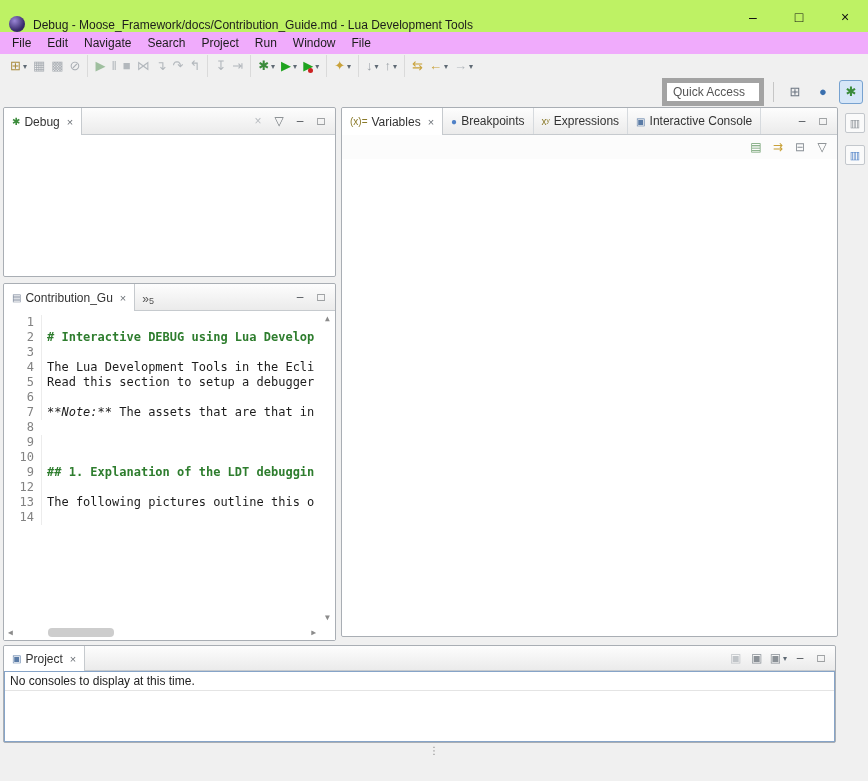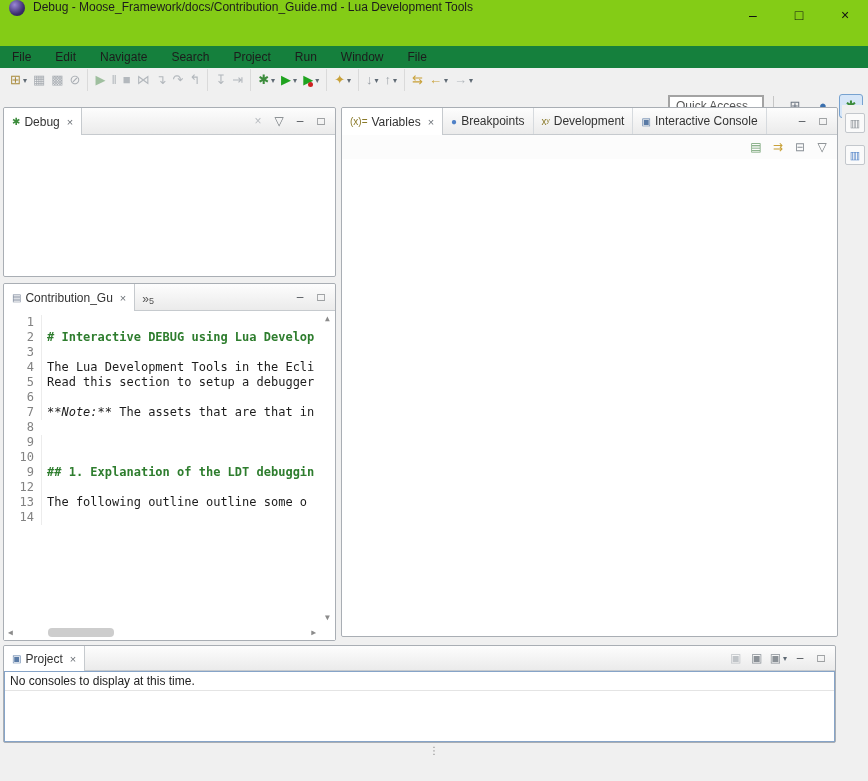--- a/index.html
+++ b/index.html
@@ -1,42 +1,42 @@
 <!DOCTYPE html>
 <html><head>
 <meta charset="utf-8">
 <style>
   html,body{margin:0;padding:0;background:#d8d8d8;}
   .window{position:relative;width:868px;height:781px;background:#f0f0f0;
           font-family:"Liberation Sans",sans-serif;font-size:12px;color:#1c1c1c;overflow:hidden;}
 
   
-  .titlebar{height:46px;background:#84cc16;display:flex;align-items:flex-start;padding-left:9px;}
+  .titlebar{height:32px;background:#bef264;display:flex;align-items:flex-end;padding-left:9px;}
   .app-icon{width:16px;height:16px;border-radius:50%;flex:0 0 16px;
             background:radial-gradient(circle at 35% 30%,#9a86d6,#3b2d6e 62%,#221947);margin-right:8px;}
   .title-text{white-space:nowrap;overflow:hidden;}
   .win-controls{margin-left:auto;display:flex;height:30px;}
   .win-btn{width:46px;height:30px;display:flex;align-items:center;justify-content:center;font-size:14px;color:#111;}
 
   
-  .menubar{height:22px;display:flex;align-items:center;padding-left:4px;background:#15803d;gap:8px;}
+  .menubar{height:22px;display:flex;align-items:center;padding-left:4px;background:#f0abfc;}
   .menu-item{padding:2px 8px;}
 
   
   .toolbar{height:24px;display:flex;align-items:center;background:#f0f0f0;padding-left:3px;}
   .tb-group{display:flex;align-items:center;height:22px;padding:0 4px;border-right:1px solid #dadada;}
   .tb-group:last-child{border-right:none;}
   .tb-btn{display:flex;align-items:center;padding:2px 3px;border-radius:3px;position:relative;}
   .tb-btn .glyph{font-size:13px;line-height:14px;}
   .dd{font-size:8px;color:#5f6a74;margin-left:2px;}
   .tb-btn .dot{position:absolute;width:5px;height:5px;border-radius:50%;right:9px;bottom:2px;}
 
   
   .toolbar2{height:27px;display:flex;align-items:center;justify-content:flex-end;padding-right:5px;background:#f0f0f0;}
-  .quick-access{width:86px;height:18px;border:2px solid #a3a3a3;background:#fff;color:#555;
+  .quick-access{width:86px;height:18px;border:5px solid #a3a3a3;background:#fff;color:#555;
                 display:flex;align-items:center;padding-left:6px;}
   .vsep{width:1px;height:20px;background:#c6c6c6;margin:0 9px;}
   #perspective-bar{display:flex;gap:4px;align-items:center;}
   .persp-btn{width:22px;height:22px;display:flex;align-items:center;justify-content:center;
              border:1px solid transparent;border-radius:3px;}
   .persp-btn.active{background:#d6e6f8;border-color:#77a2d0;}
   .persp-btn .glyph{font-size:13px;}
 
   
   .main{position:absolute;top:103px;left:0;width:868px;height:542px;}
@@ -325,21 +325,21 @@
             <div class="ed-line">
               <span class="ln">9</span>
               <span class="code"><span class="seg h">## 1. Explanation of the LDT debuggin</span></span>
             </div>
             <div class="ed-line">
               <span class="ln">12</span>
               <span class="code"></span>
             </div>
             <div class="ed-line">
               <span class="ln">13</span>
-              <span class="code"><span class="seg ">The following outline outline some o</span></span>
+              <span class="code"><span class="seg ">The following pictures outline this o</span></span>
             </div>
             <div class="ed-line">
               <span class="ln">14</span>
               <span class="code"></span>
             </div>
           </div>
         <div class="vscroll">
           <span>▲</span>
           <span>▼</span>
         </div>
@@ -358,21 +358,21 @@
               <span class="tab-icon" style="color: rgb(138, 122, 42);">(x)=</span>
               <span class="tab-label">Variables</span>
               <span class="tab-close">×</span>
             </div>
             <div class="tab">
               <span class="tab-icon" style="color: rgb(79, 129, 199);">●</span>
               <span class="tab-label">Breakpoints</span>
             </div>
             <div class="tab">
               <span class="tab-icon" style="color: rgb(138, 122, 42);">xʸ</span>
-              <span class="tab-label">Development</span>
+              <span class="tab-label">Expressions</span>
             </div>
             <div class="tab">
               <span class="tab-icon" style="color: rgb(90, 123, 166);">▣</span>
               <span class="tab-label">Interactive Console</span>
             </div>
           </div>
         <div class="header-spacer"></div>
         <div class="header-icons" id="right-header-icons">
             <div class="hdr-btn">
               <span class="glyph" style="color: rgb(79, 84, 89);">–</span>

